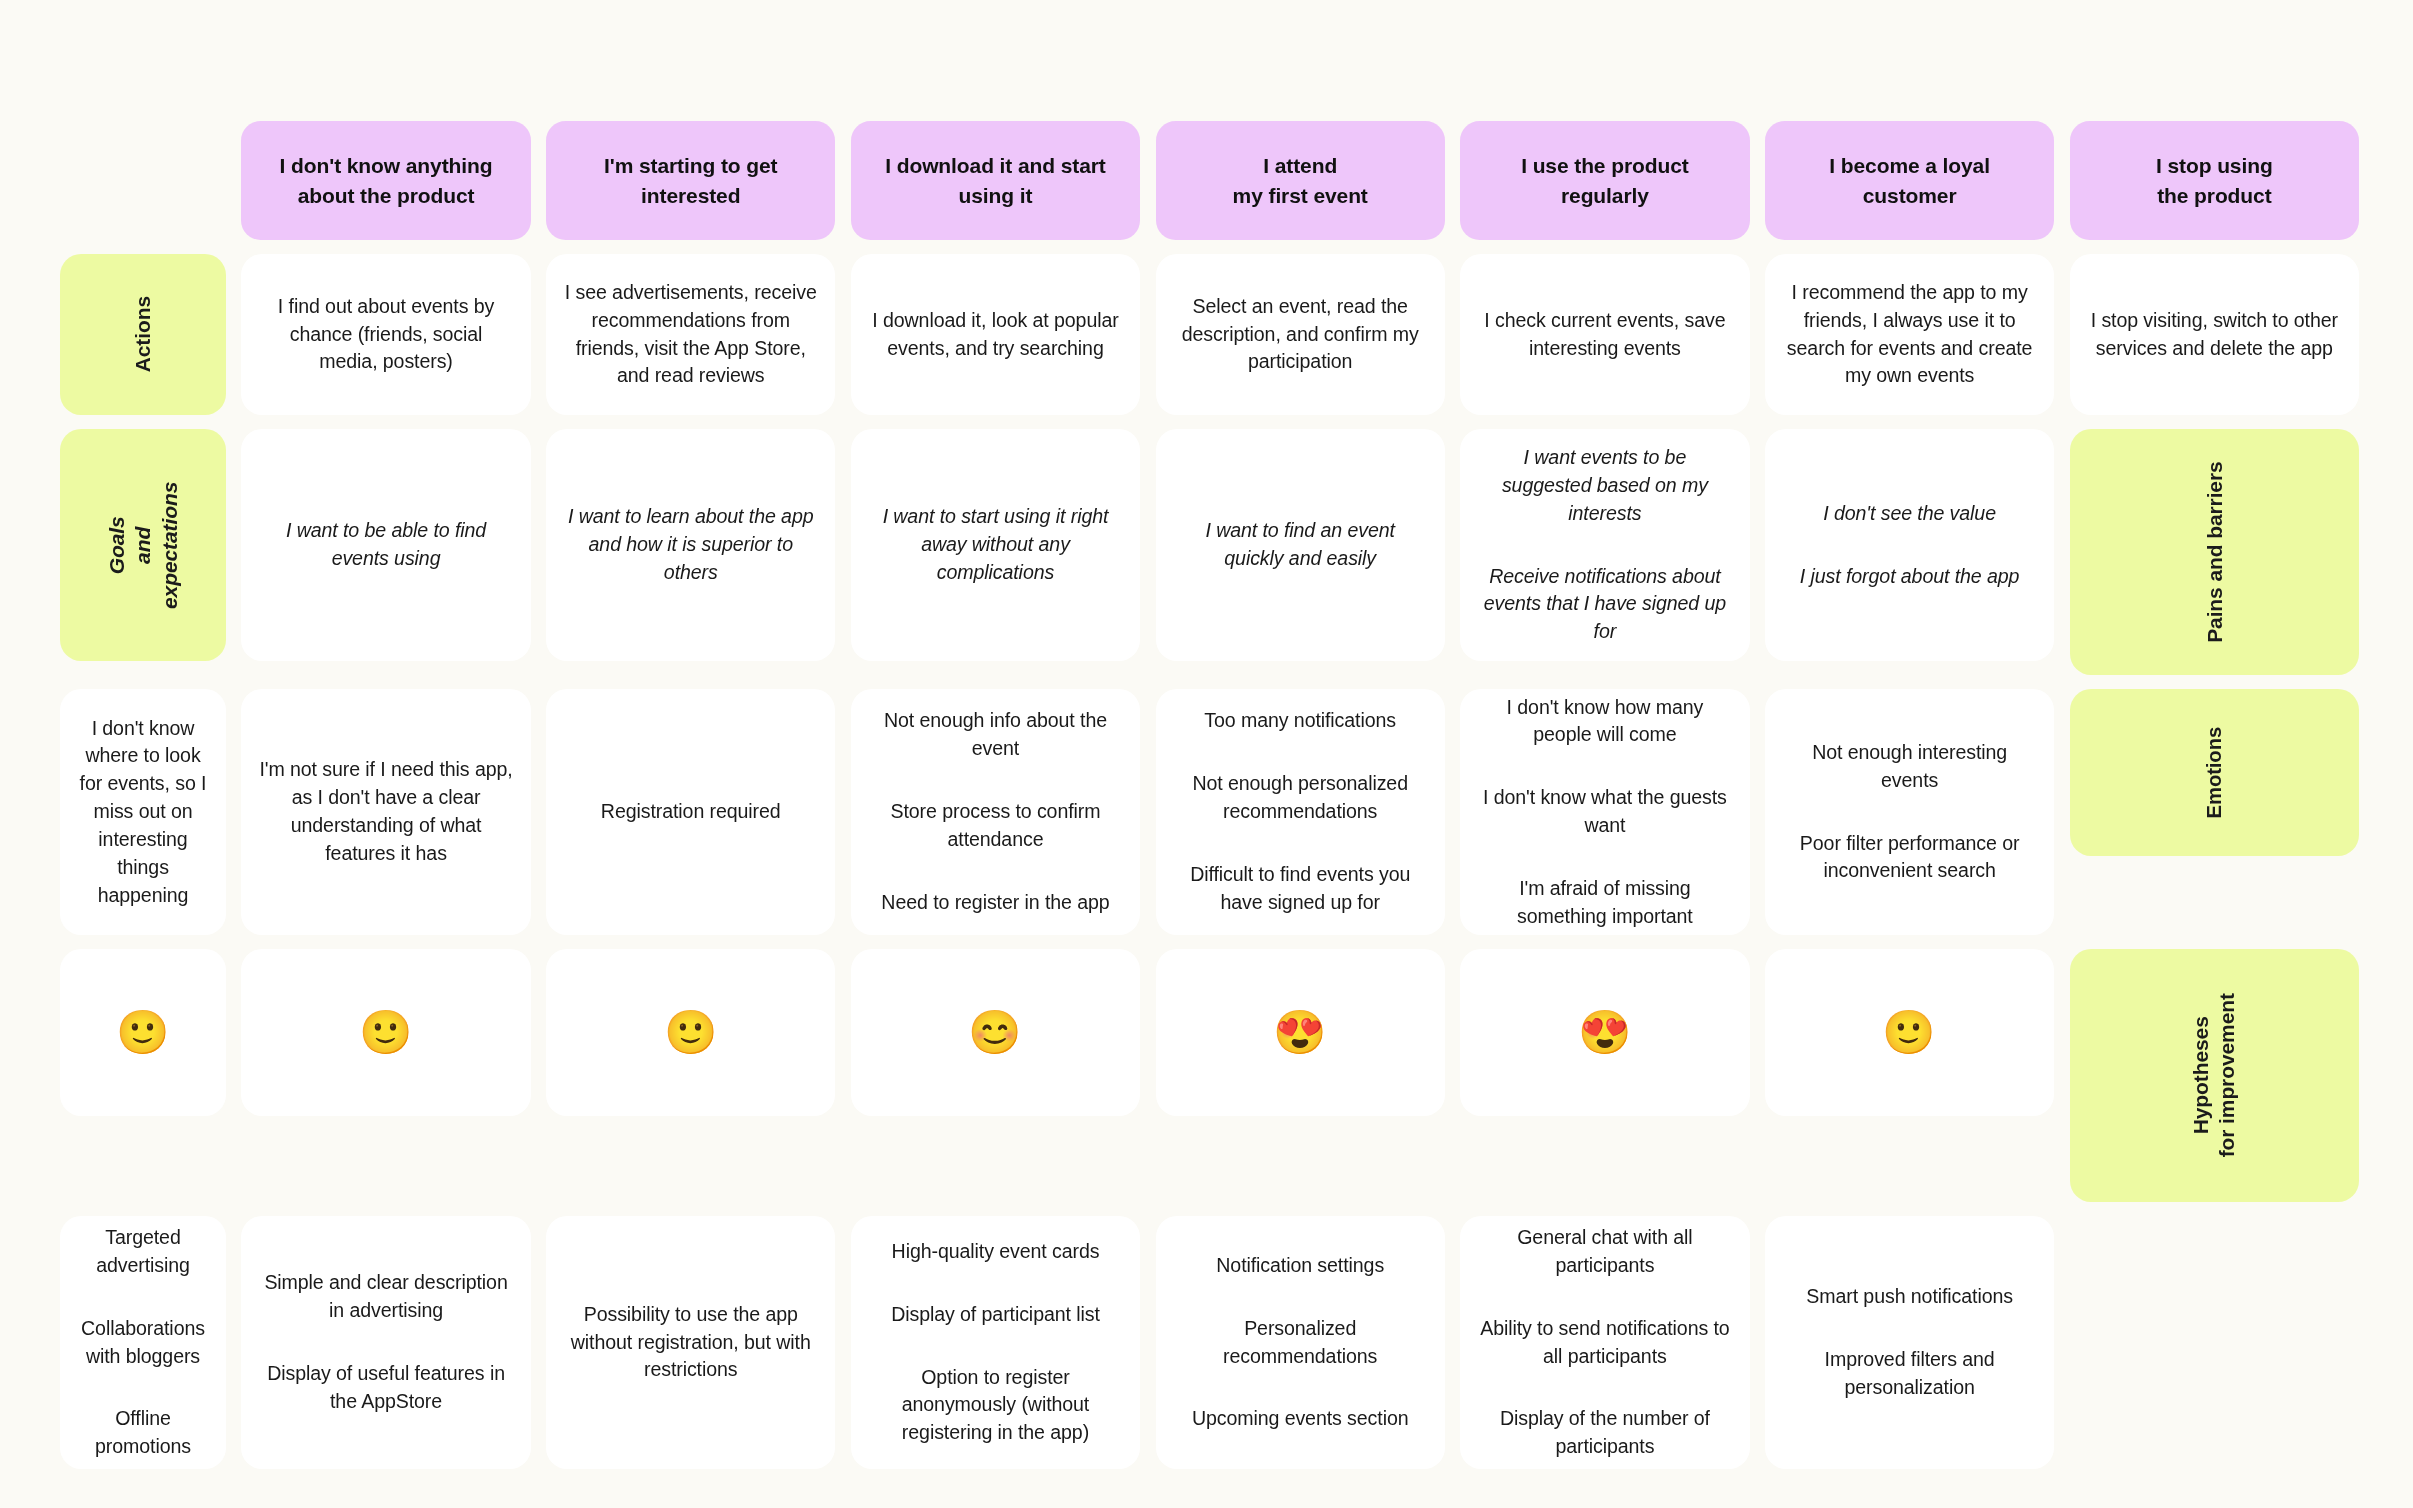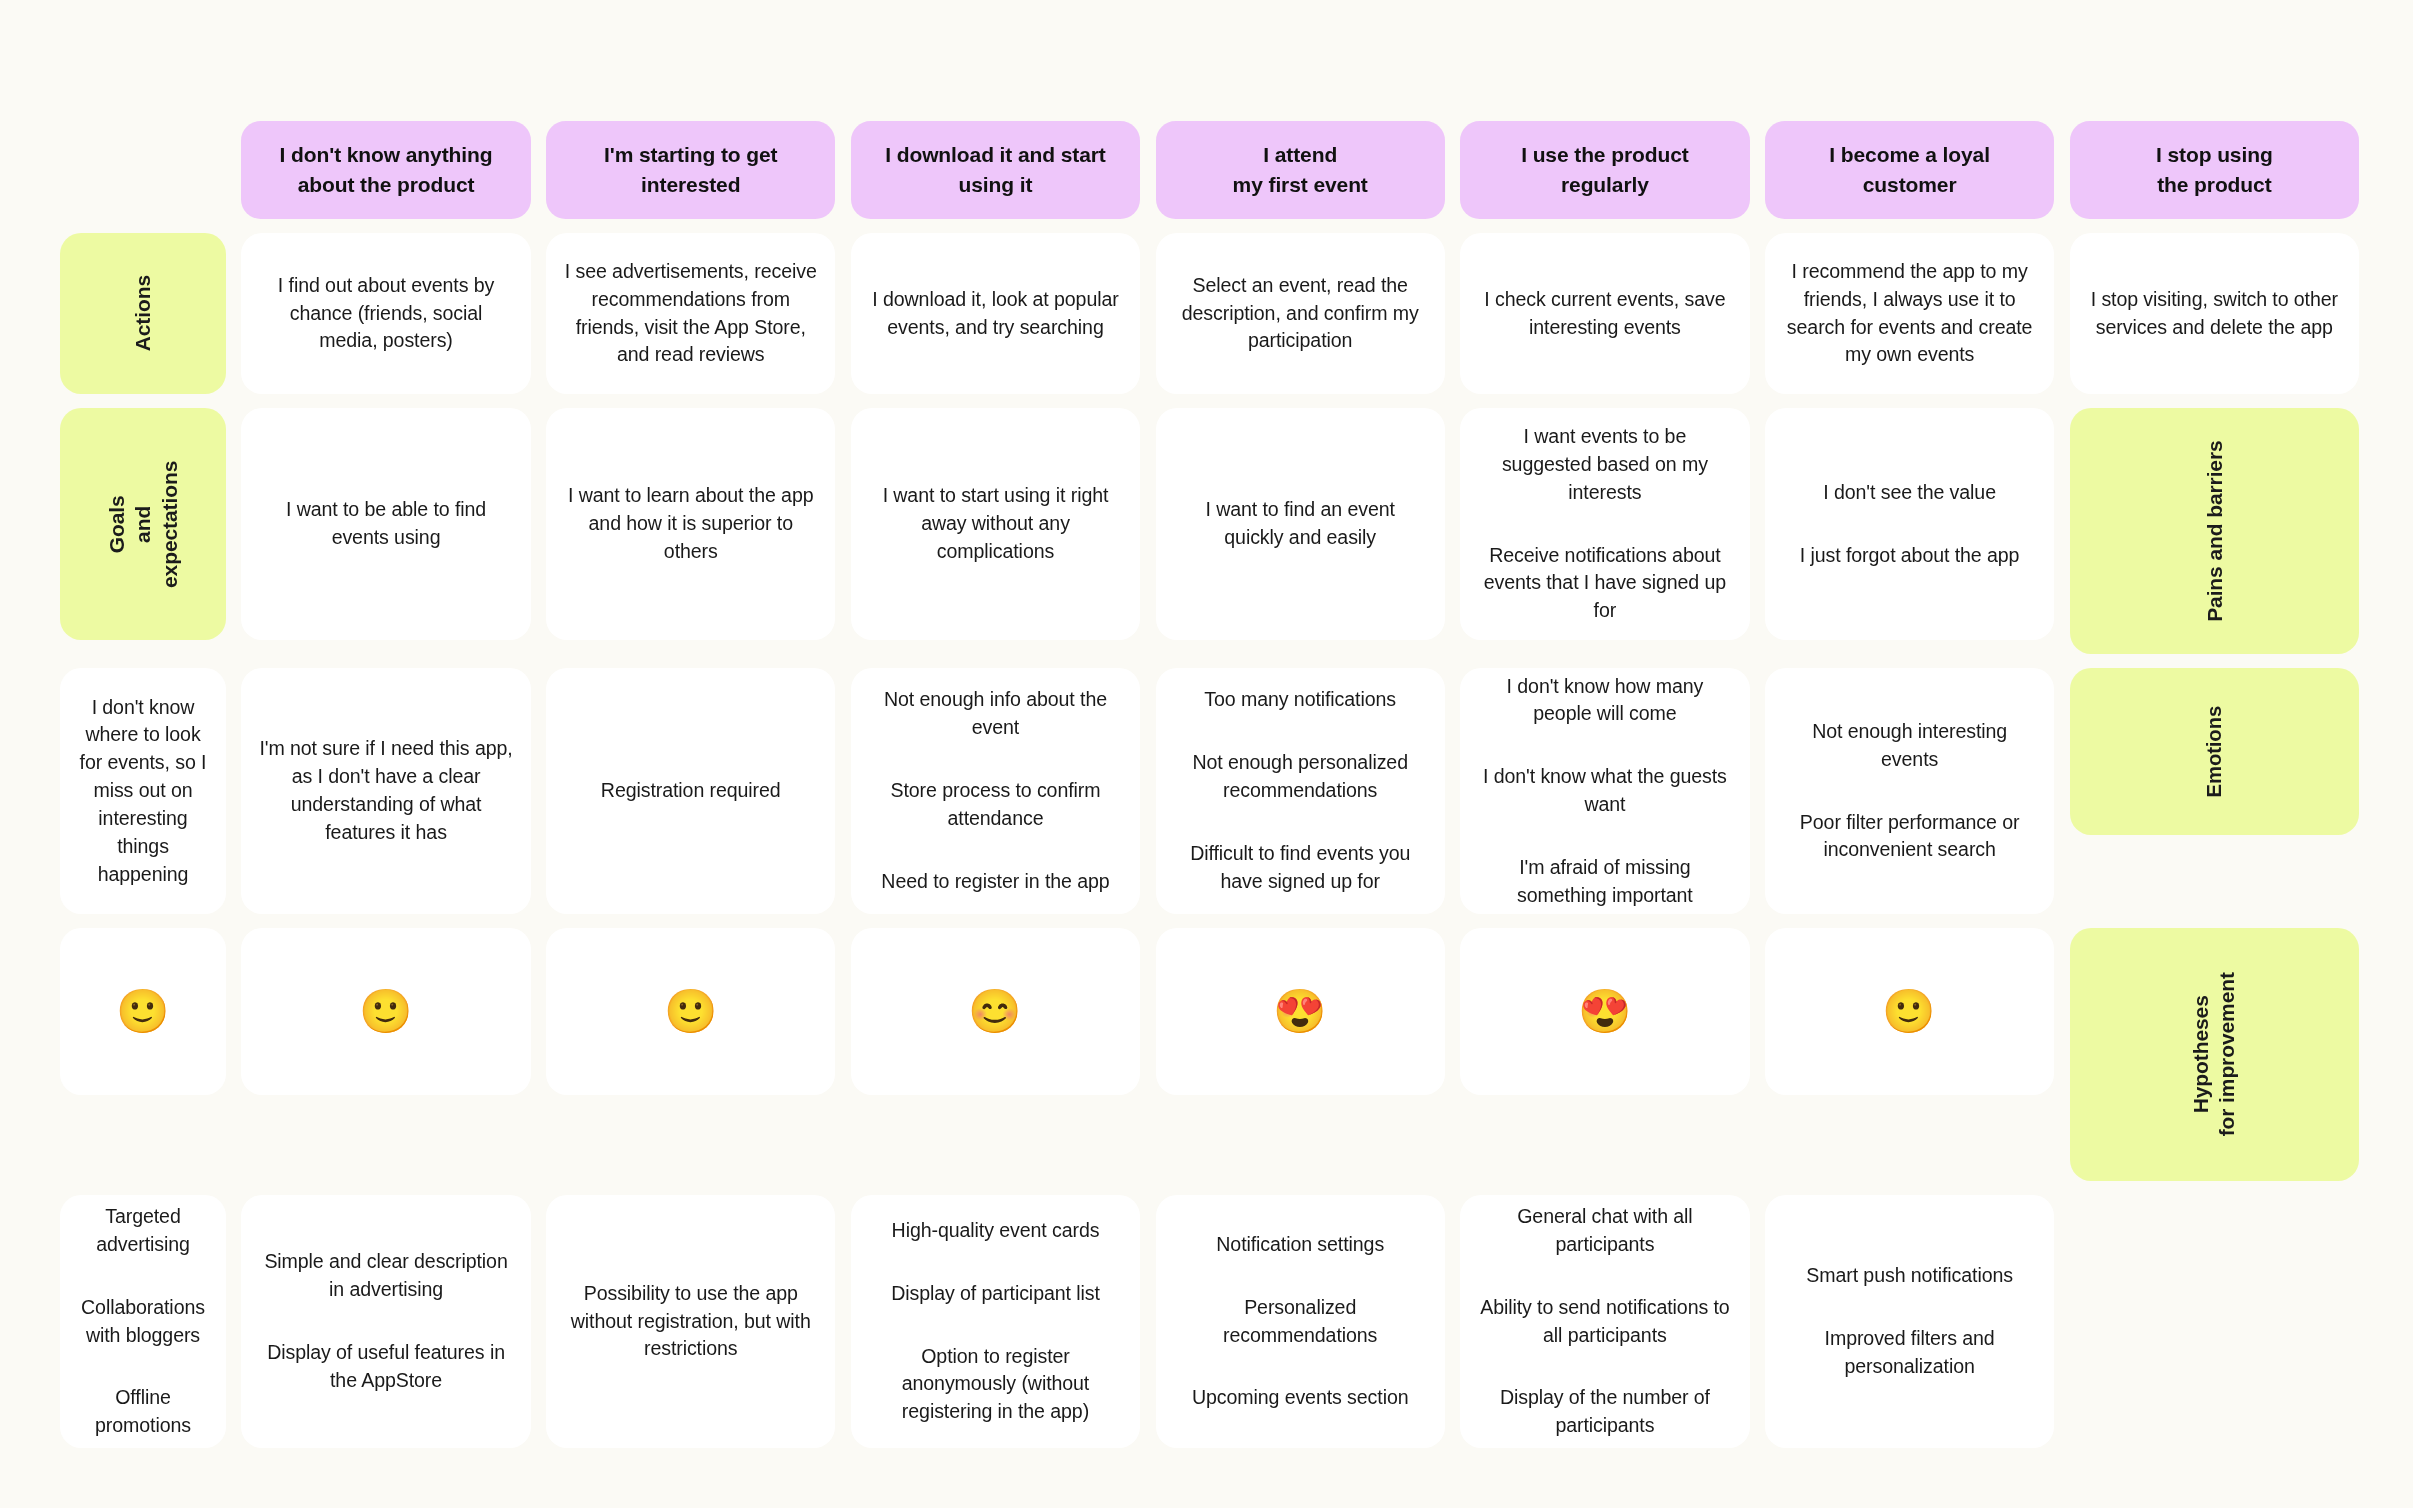--- a/index.html
+++ b/index.html
@@ -33,21 +33,21 @@
     row-gap: 14px;
   }
 
   
   .stage-spacer {
     background: transparent;
   }
   .stage-card {
     background: #EEC6FA;
     border-radius: 19.6px;
-    height: 98px;
+    height: 119px;
     display: flex;
     align-items: center;
     justify-content: center;
     text-align: center;
     padding: 0 12.6px;
     box-sizing: border-box;
   }
   .stage-card .stage-label {
     font-size: 21px;
     font-weight: 700;
@@ -101,21 +101,21 @@
   .cell.emotion {
     justify-content: center;
   }
   .emoji {
     font-size: 43px;
     line-height: 1;
   }
 
   
   .r-actions   { height: 161px; }
-  .r-goals     { height: 232px; }
+  .r-goals     { height: 232px; font-style: italic; }
   .r-pains     { height: 246px; }
   .r-emotions  { height: 167px; }
   .r-hypo      { height: 253px; }
 
   
   .row-label.r-emotions .rl-text { font-size: 20.3px; }
 </style>
 </head>
 <body>
 

